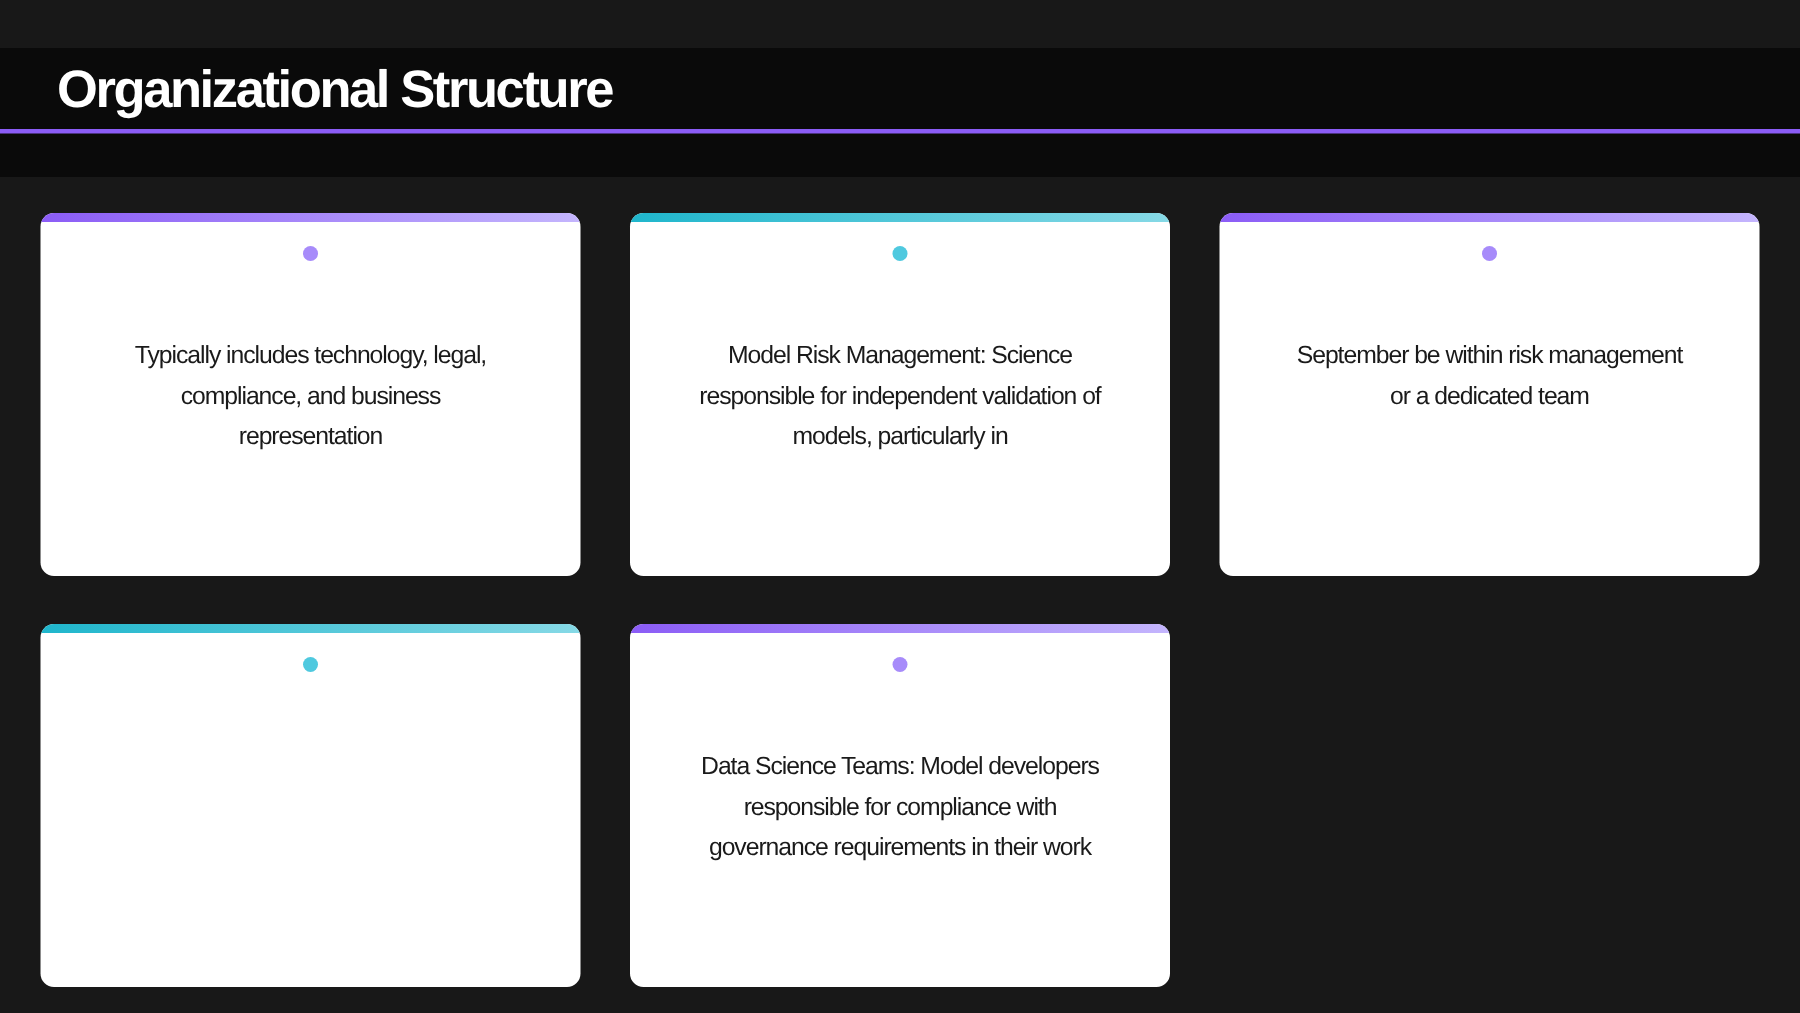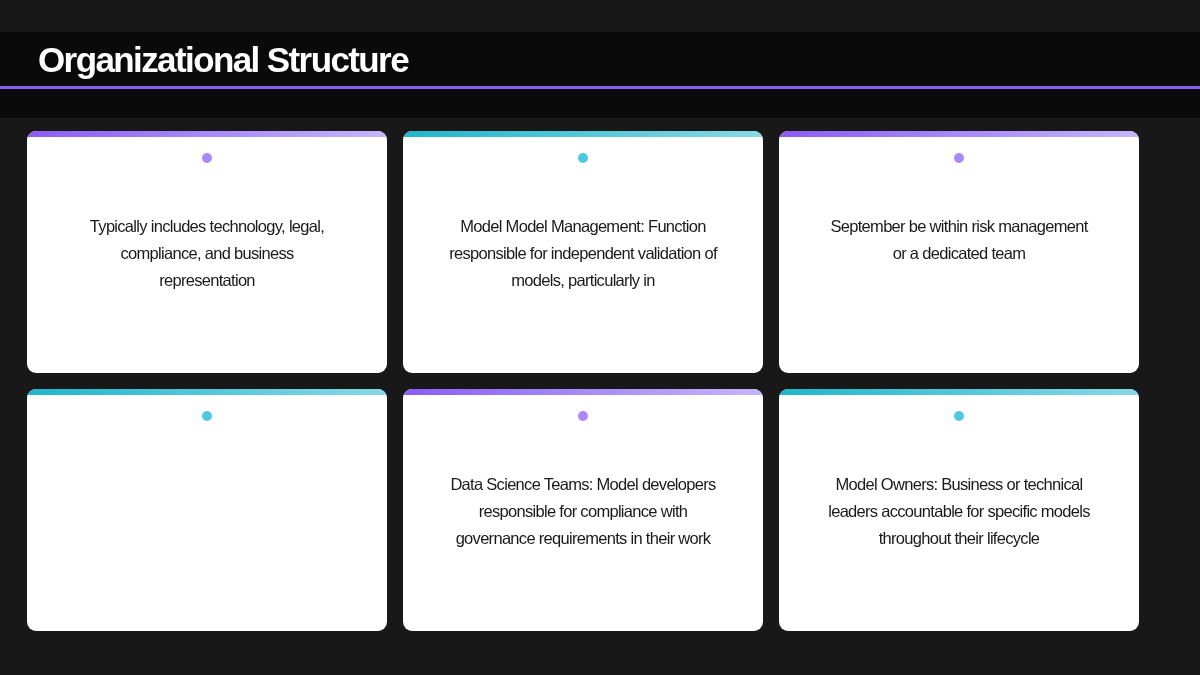--- a/index.html
+++ b/index.html
@@ -17,25 +17,25 @@
     .header-line {
       position: absolute; left: 0; top: 86px; width: 1200px; height: 3px;
       background: #8b5cf6;
     }
     .page-title {
       position: absolute; left: 38px; top: 8px;
       color: #ffffff; font-size: 35px; font-weight: bold;
       letter-spacing: -1.6px; line-height: 40px; margin: 0;
     }
     .grid {
-      position: absolute; left: 27px; top: 131px;
+      position: absolute; left: 27px; top: 142px;
       display: grid;
       grid-template-columns: repeat(3, 360px);
       grid-template-rows: repeat(2, 242px);
-      column-gap: 33px; row-gap: 32px; gap: 16px;
+      column-gap: 33px; row-gap: 32px;
     }
     .card {
       position: relative; background: #ffffff;
       border-radius: 9px; overflow: hidden;
       box-sizing: border-box;
     }
     .card .bar {
       position: absolute; left: 0; top: 0; right: 0; height: 6px;
     }
     .card.purple .bar { background: linear-gradient(90deg, #8b5cf6 0%, #c4b5fd 100%); }
@@ -62,34 +62,29 @@
 
 <div class="grid">
   <div class="card purple">
     <div class="bar"></div>
     <div class="dot"></div>
     <div class="text">Typically includes technology, legal, compliance, and business representation</div>
   </div>
   <div class="card cyan">
     <div class="bar"></div>
     <div class="dot"></div>
-    <div class="text">Model Model Management: Function responsible for independent validation of models, particularly in</div>
+    <div class="text">Model Risk Management: Science responsible for independent validation of models, particularly in</div>
   </div>
   <div class="card purple">
     <div class="bar"></div>
     <div class="dot"></div>
     <div class="text">September be within risk management or a dedicated team</div>
   </div>
   <div class="card cyan">
     <div class="bar"></div>
     <div class="dot"></div>
   </div>
   <div class="card purple">
     <div class="bar"></div>
     <div class="dot"></div>
     <div class="text">Data Science Teams: Model developers responsible for compliance with governance requirements in their work</div>
   </div>
-  <div class="card cyan">
-    <div class="bar"></div>
-    <div class="dot"></div>
-    <div class="text">Model Owners: Business or technical leaders accountable for specific models throughout their lifecycle</div>
-  </div>
 </div>
 
 </body></html>

